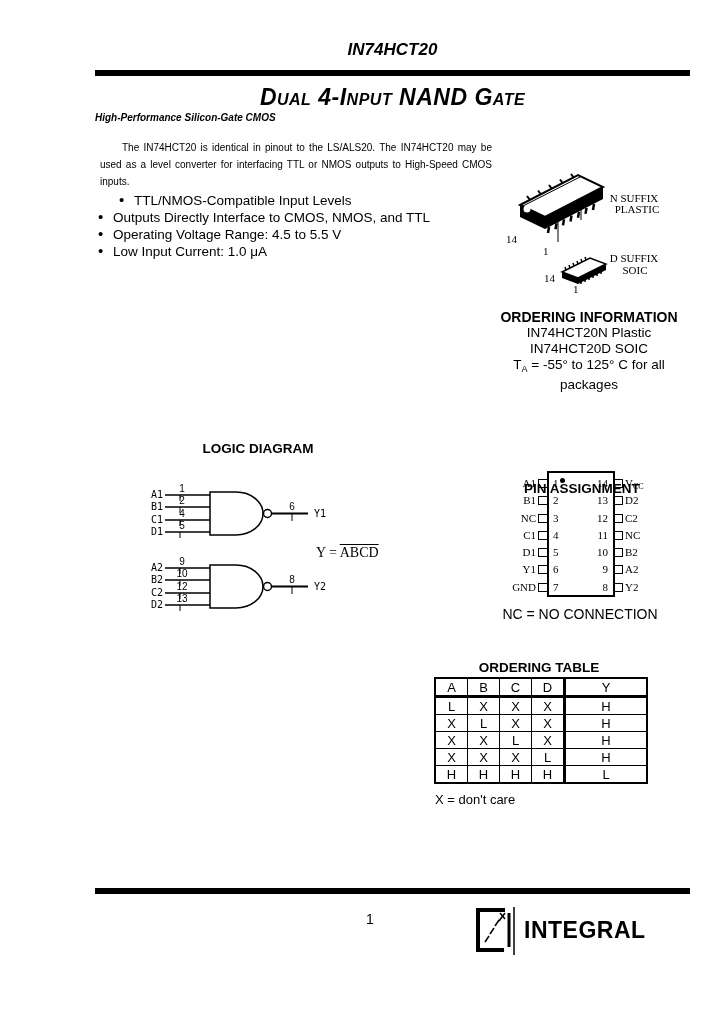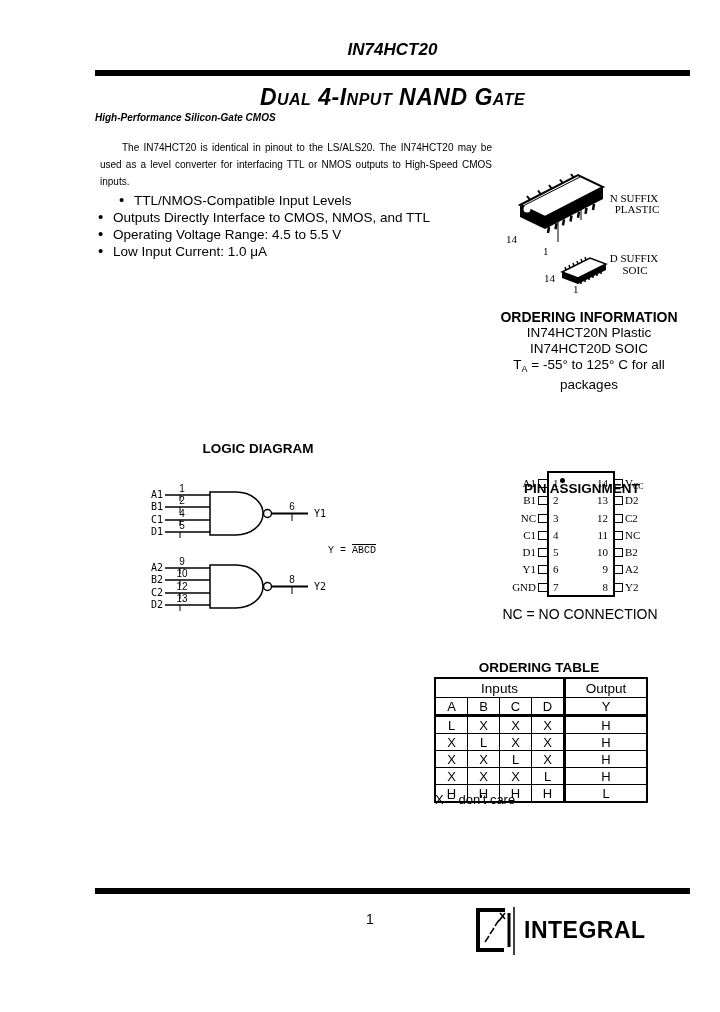--- a/index.html
+++ b/index.html
@@ -31,21 +31,21 @@
   .ordering .ord-head {font-weight:bold; font-size:14px;}
   .sub {font-size:9px; vertical-align:-3px;}
 
   
   .sec-head {position:absolute; font-weight:bold; font-size:13.5px; text-align:center;}
 
   
   svg text {font-family:"DejaVu Sans Mono", monospace; font-size:10px; fill:#000;}
   svg text.num {font-family:"Liberation Sans", sans-serif; font-size:10px;}
   svg text.pkg-lbl {font-family:"Liberation Serif", serif; font-size:11px;}
-  .eq {position:absolute; left:328px; top:545px; font-family:Liberation Mono, monospace; font-size:10px;}
+  .eq {position:absolute; left:316px; top:545px; font-family:Liberation Serif, serif; font-size:14px;}
   .ovl {text-decoration:overline;}
   .ld-notes {position:absolute; left:130px; top:615px; width:260px; text-align:center;
        font-size:13px; line-height:15.5px;}
 
   
   .pa-body {position:absolute; left:547px; top:471px; width:68px; height:126px;
        border:2px solid #000; box-sizing:border-box;}
   .pll,.pln,.prn,.prl {position:absolute; height:14px; line-height:14px;
        font-family:"Liberation Serif", serif; font-size:11px;}
   .pll {left:452px; width:84px; text-align:right;}
@@ -258,24 +258,20 @@
   <span class="prl" style="top:528px;"><span>NC</span><span class="subcc"></span></span>
   <span class="prl" style="top:545px;"><span>B2</span><span class="subcc"></span></span>
   <span class="prl" style="top:562px;"><span>A2</span><span class="subcc"></span></span>
   <span class="prl" style="top:580px;"><span>Y2</span><span class="subcc"></span></span>
 
   <div class="pa-note">NC = NO CONNECTION</div>
 
   <div class="sec-head" style="left:434px; top:660px; width:210px;">ORDERING TABLE</div>
   <table class="ft">
     <tbody>
-        <tr class="ftr1">
-      <td colspan="4">Inputs</td>
-      <td class="ycol">Output</td>
-    </tr>
     <tr class="ftr2">
       <td>A</td>
       <td>B</td>
       <td>C</td>
       <td>D</td>
       <td class="ycol">Y</td>
     </tr>
     <tr>
       <td>L</td>
       <td>X</td>

